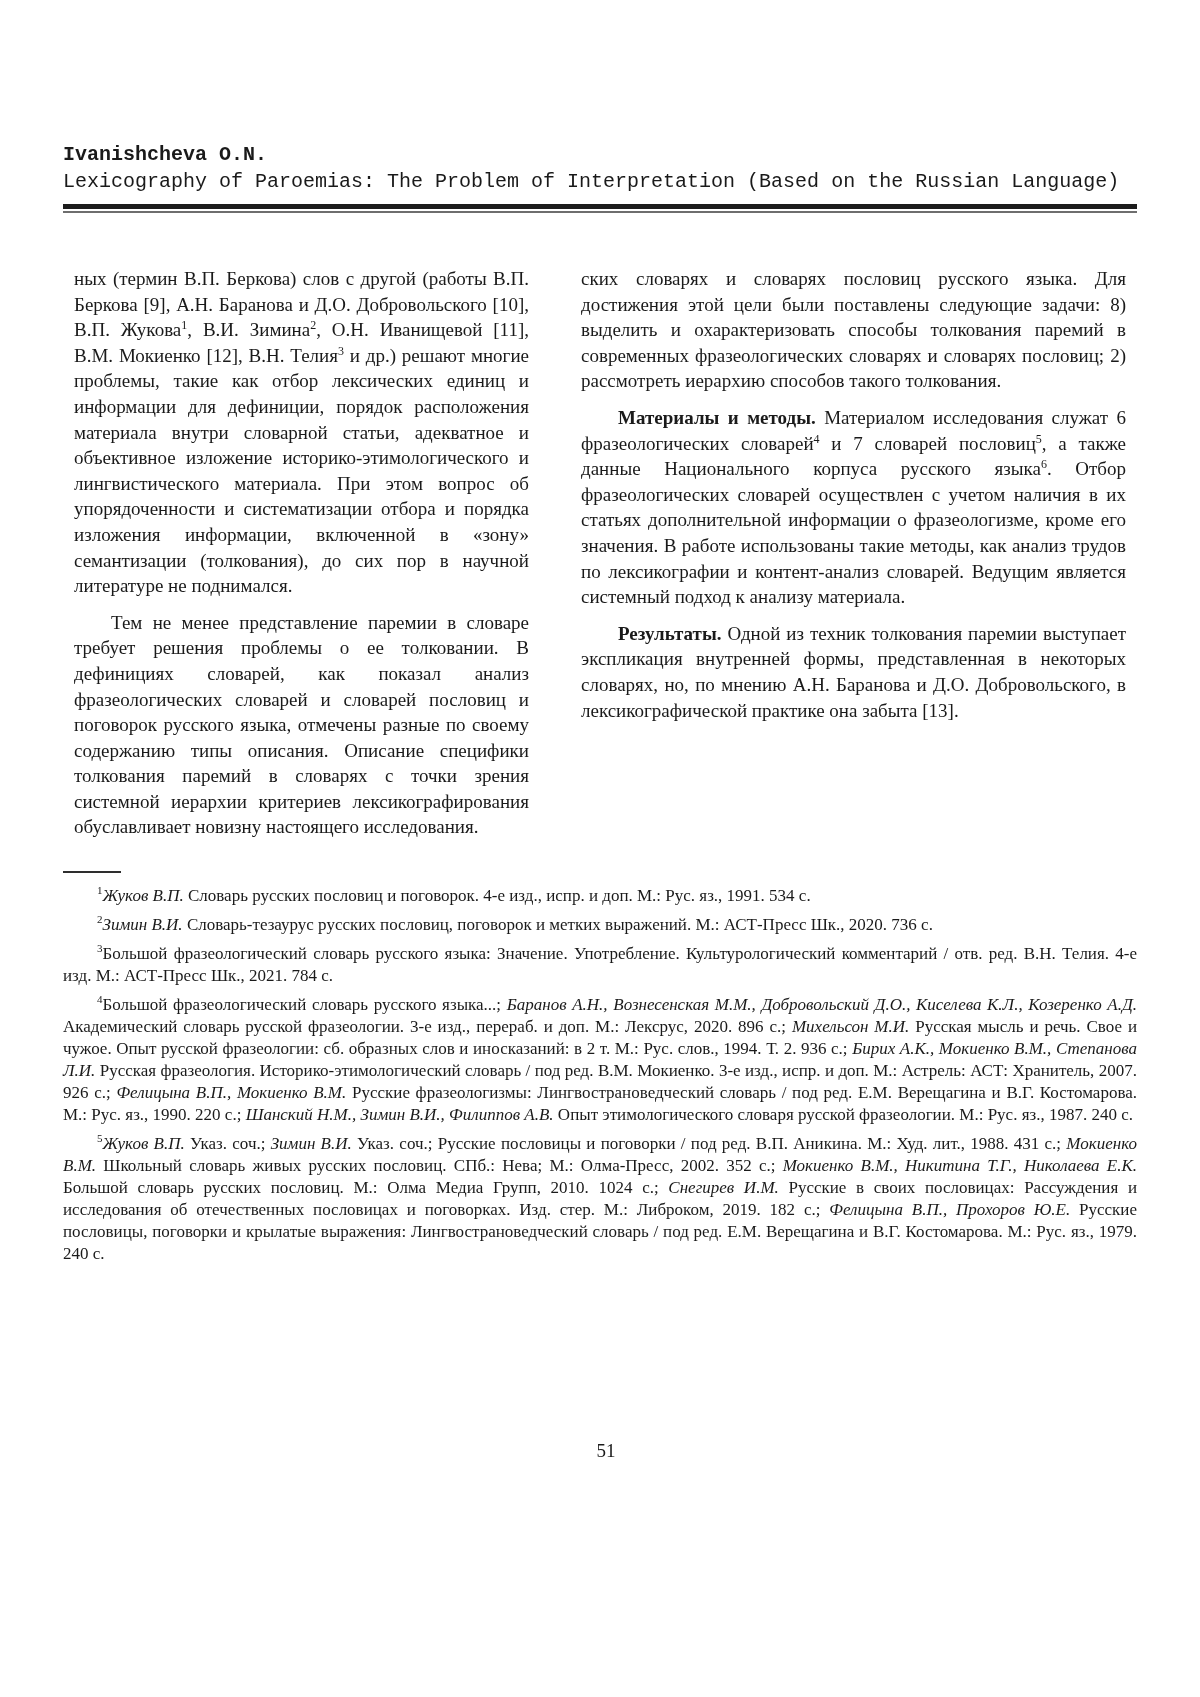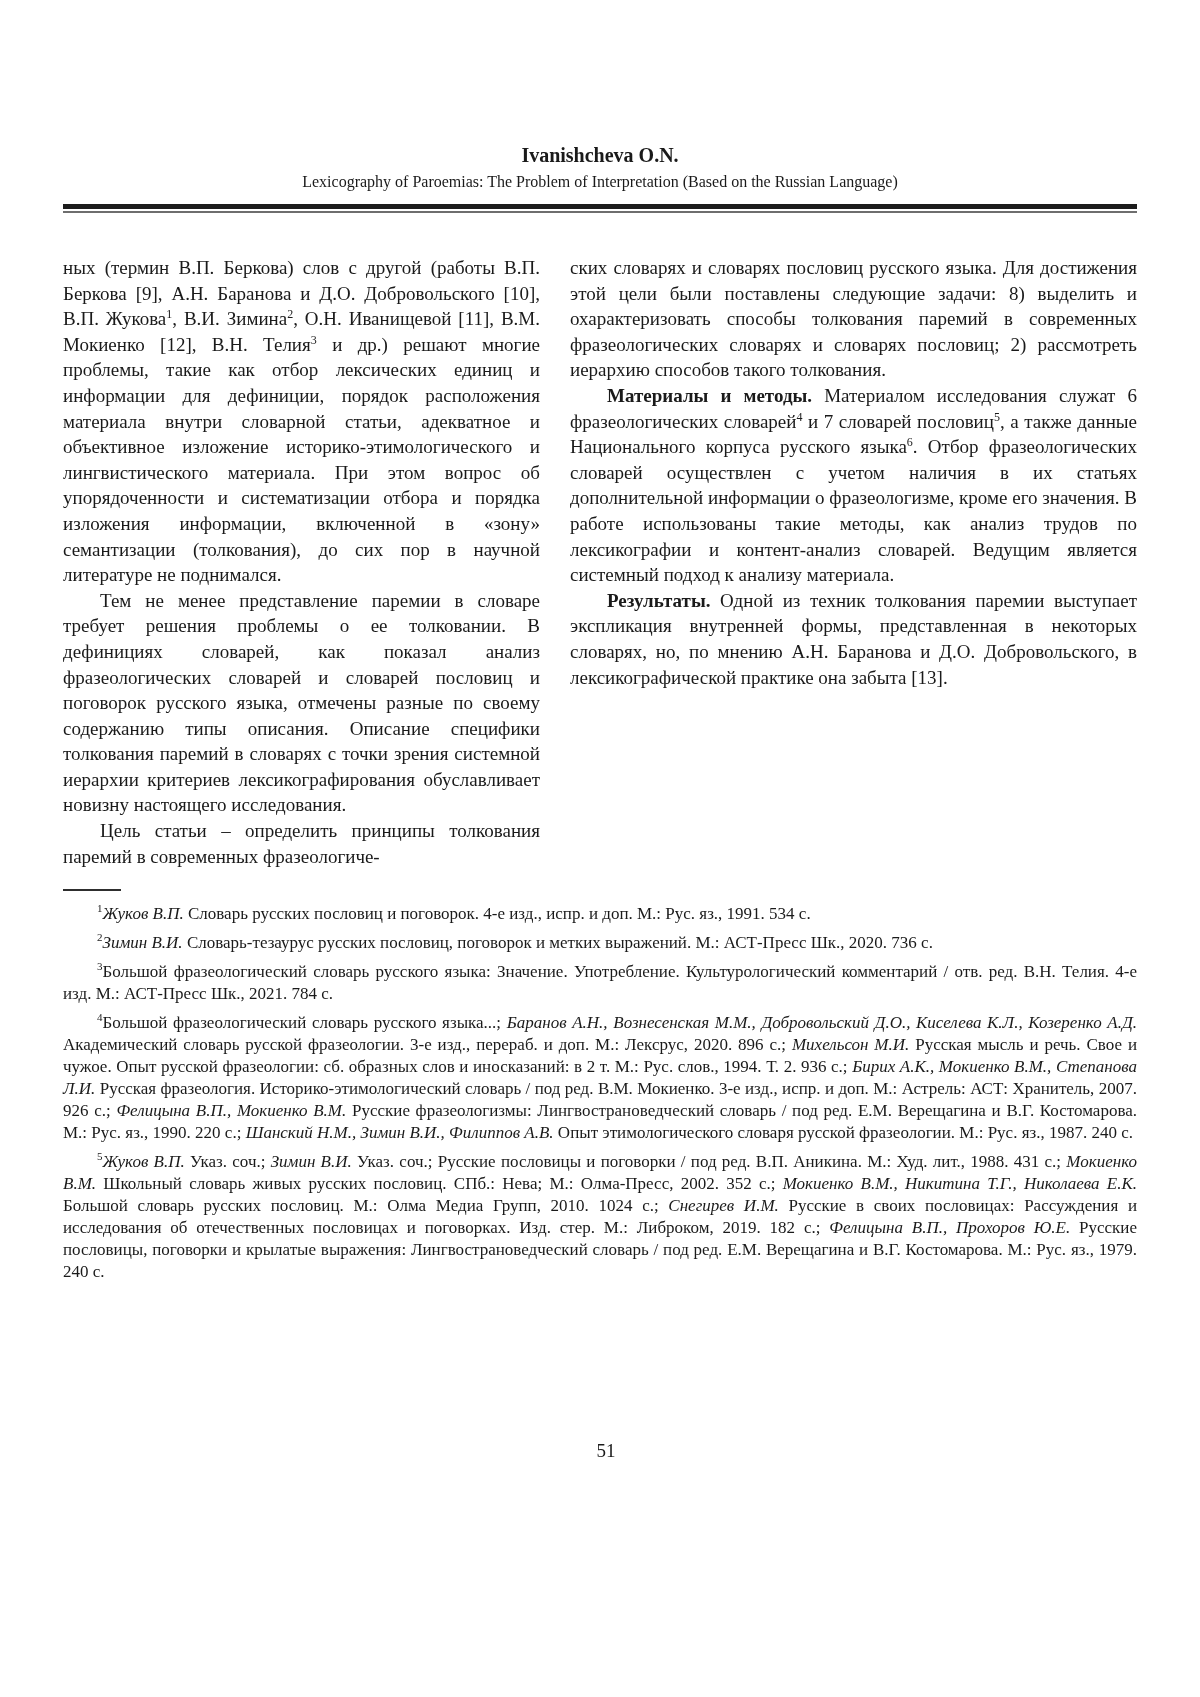--- a/index.html
+++ b/index.html
@@ -8,42 +8,42 @@
     width: 1200px;
     height: 1697px;
     margin: 0 auto;
     background: #ffffff;
     box-sizing: border-box;
     padding: 142px 63px 0 63px;
     overflow: hidden;
     font-family: "Liberation Serif", "DejaVu Serif", serif;
     color: #1a1a1a;
   }
-  .header { text-align: center; }
+  .header { text-align: left; font-family: Liberation Mono, monospace; }
   .header .author {
     font-weight: bold;
     font-size: 20px;
     line-height: 26px;
   }
   .header .title {
-    font-size: 16px;
+    font-size: 20px;
     line-height: 28px;
   }
   .rule { margin-top: 8px; }
   .rule-thick { height: 5px; background: #1c1c1c; }
   .rule-thin  { height: 2px; background: #6e6e6e; margin-top: 2px; }
 
   .columns {
     display: grid;
     grid-template-columns: 477px 1fr;
     column-gap: 30px;
     margin-top: 42px;
   }
   .col p {
-    margin: 0;
+    margin: 11px;
     font-size: 19px;
     line-height: 25.6px;
     text-align: justify;
   }
   .col p.indent { text-indent: 37px; }
   sup {
     font-size: 12px;
     line-height: 0;
     vertical-align: super;
   }
@@ -89,21 +89,20 @@
 
   <div class="rule">
     <div class="rule-thick"></div>
     <div class="rule-thin"></div>
   </div>
 
   <div class="columns">
     <div class="col">
         <p><span>ных (термин В.П. Беркова) слов с другой (работы В.П. Беркова [9], А.Н. Баранова и Д.О. Добровольского [10], В.П. Жукова</span><sup>1</sup><span>, В.И. Зимина</span><sup>2</sup><span>, О.Н. Иванищевой [11], В.М. Мокиенко [12], В.Н. Телия</span><sup>3</sup><span> и др.) решают многие проблемы, такие как отбор лексических единиц и информации для дефиниции, порядок расположения материала внутри словарной статьи, адекватное и объективное изложение историко-этимологического и лингвистического материала. При этом вопрос об упорядоченности и систематизации отбора и порядка изложения информации, включенной в «зону» семантизации (толкования), до сих пор в научной литературе не поднимался.</span></p>
         <p class="indent"><span>Тем не менее представление паремии в словаре требует решения проблемы о ее толковании. В дефинициях словарей, как показал анализ фразеологических словарей и словарей пословиц и поговорок русского языка, отмечены разные по своему содержанию типы описания. Описание специфики толкования паремий в словарях с точки зрения системной иерархии критериев лексикографирования обуславливает новизну настоящего исследования.</span></p>
-        <p class="indent"><span>Цель статьи – определить принципы толкования паремий в современных фразеологиче-</span></p>
       </div>
     <div class="col">
         <p><span>ских словарях и словарях пословиц русского языка. Для достижения этой цели были поставлены следующие задачи: 8) выделить и охарактеризовать способы толкования паремий в современных фразеологических словарях и словарях пословиц; 2) рассмотреть иерархию способов такого толкования.</span></p>
         <p class="indent"><b>Материалы и методы.</b><span> Материалом исследования служат 6 фразеологических словарей</span><sup>4</sup><span> и 7 словарей пословиц</span><sup>5</sup><span>, а также данные Национального корпуса русского языка</span><sup>6</sup><span>. Отбор фразеологических словарей осуществлен с учетом наличия в их статьях дополнительной информации о фразеологизме, кроме его значения. В работе использованы такие методы, как анализ трудов по лексикографии и контент-анализ словарей. Ведущим является системный подход к анализу материала.</span></p>
         <p class="indent"><b>Результаты.</b><span> Одной из техник толкования паремии выступает экспликация внутренней формы, представленная в некоторых словарях, но, по мнению А.Н. Баранова и Д.О. Добровольского, в лексикографической практике она забыта [13].</span></p>
       </div>
   </div>
 
   <div class="fn-rule"></div>
 

